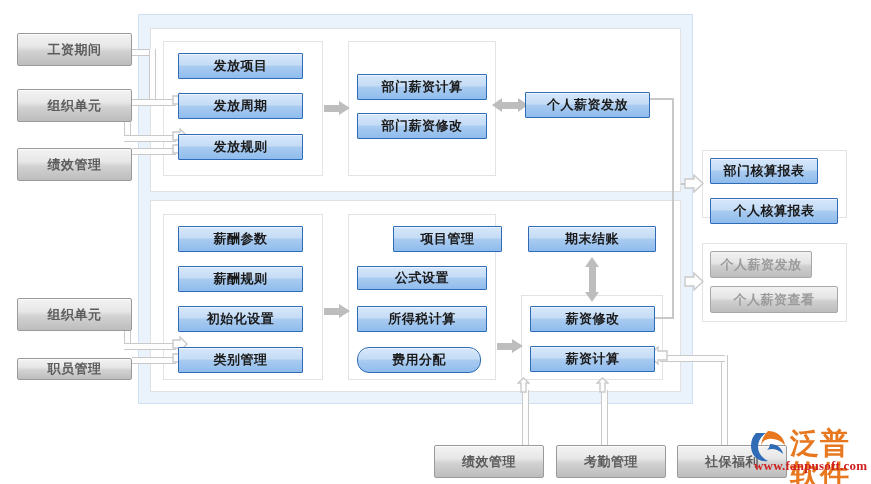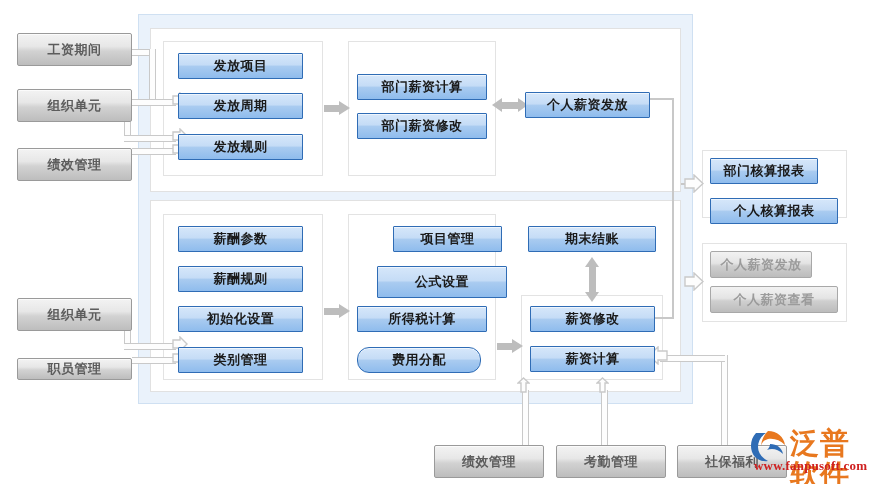--- a/index.html
+++ b/index.html
@@ -282,21 +282,21 @@
   <div class="node btn-blue" style="left:357px;top:113px;width:130px;height:26px;">部门薪资修改</div>
 
   <div class="node btn-blue" style="left:525px;top:92px;width:125px;height:26px;">个人薪资发放</div>
 
   <div class="node btn-blue" style="left:178px;top:226px;width:125px;height:26px;">薪酬参数</div>
   <div class="node btn-blue" style="left:178px;top:266px;width:125px;height:26px;">薪酬规则</div>
   <div class="node btn-blue" style="left:178px;top:306px;width:125px;height:26px;">初始化设置</div>
   <div class="node btn-blue" style="left:178px;top:347px;width:125px;height:26px;">类别管理</div>
 
   <div class="node btn-blue" style="left:357px;top:226px;width:109px;height:26px;margin-left:36px;">项目管理</div>
-  <div class="node btn-blue" style="left:377px;top:266px;width:130px;height:32px;">公式设置</div>
+  <div class="node btn-blue" style="left:357px;top:266px;width:130px;height:24px;">公式设置</div>
   <div class="node btn-blue" style="left:357px;top:306px;width:130px;height:26px;">所得税计算</div>
   <div class="node btn-blue" style="left:357px;top:347px;width:124px;height:26px;border-radius:12px;">费用分配</div>
 
   <div class="node btn-blue" style="left:528px;top:226px;width:128px;height:26px;">期末结账</div>
   <div class="node btn-blue" style="left:530px;top:306px;width:125px;height:26px;">薪资修改</div>
   <div class="node btn-blue" style="left:530px;top:346px;width:125px;height:26px;">薪资计算</div>
 
   <div class="node btn-blue" style="left:710px;top:158px;width:108px;height:26px;">部门核算报表</div>
   <div class="node btn-blue" style="left:710px;top:198px;width:128px;height:26px;">个人核算报表</div>
 

